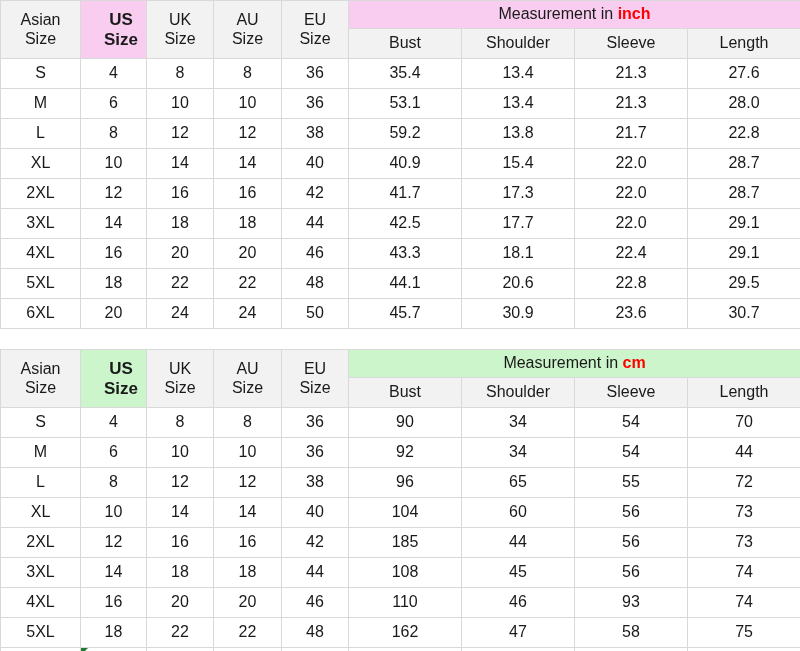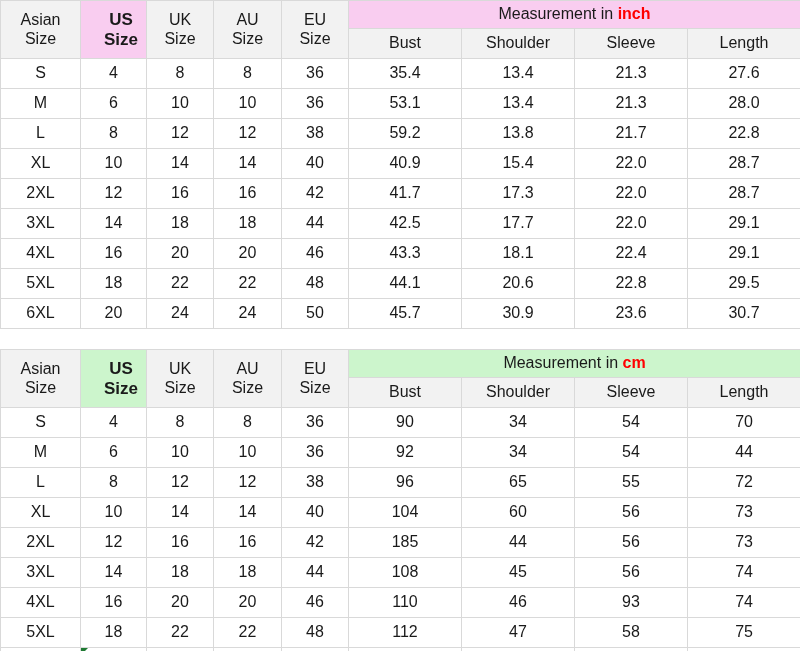--- a/index.html
+++ b/index.html
@@ -378,21 +378,21 @@
             <td class="">46</td>
             <td class="">93</td>
             <td class="">74</td>
           </tr>
           <tr class="data-row">
             <td class="">5XL</td>
             <td class="us-cell">18</td>
             <td class="">22</td>
             <td class="">22</td>
             <td class="">48</td>
-            <td class="">112</td>
+            <td class="">162</td>
             <td class="">47</td>
             <td class="">58</td>
             <td class="">75</td>
           </tr>
           <tr class="data-row">
             <td class="">6XL</td>
             <td class="us-cell has-note"><span class="note-flag"></span>20</td>
             <td class="">24</td>
             <td class="">24</td>
             <td class="">50</td>

